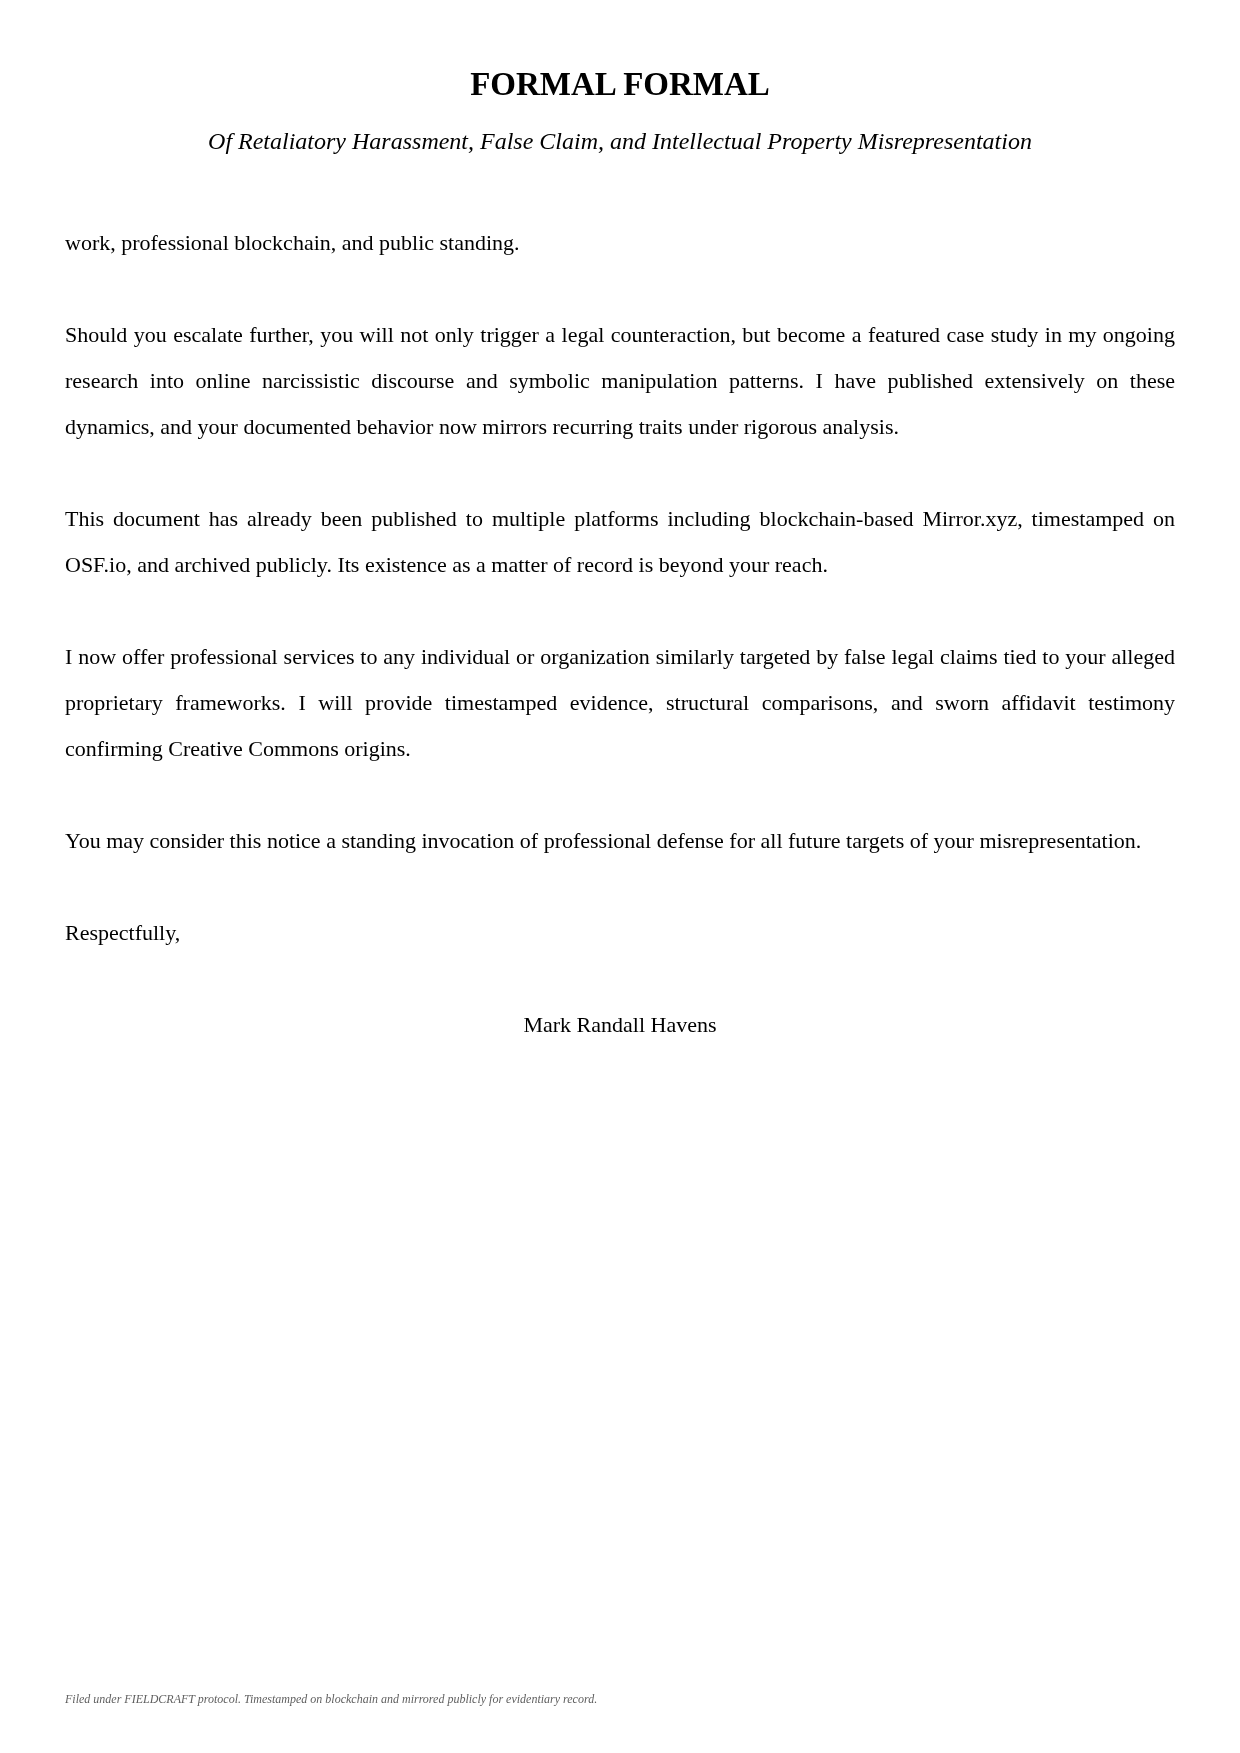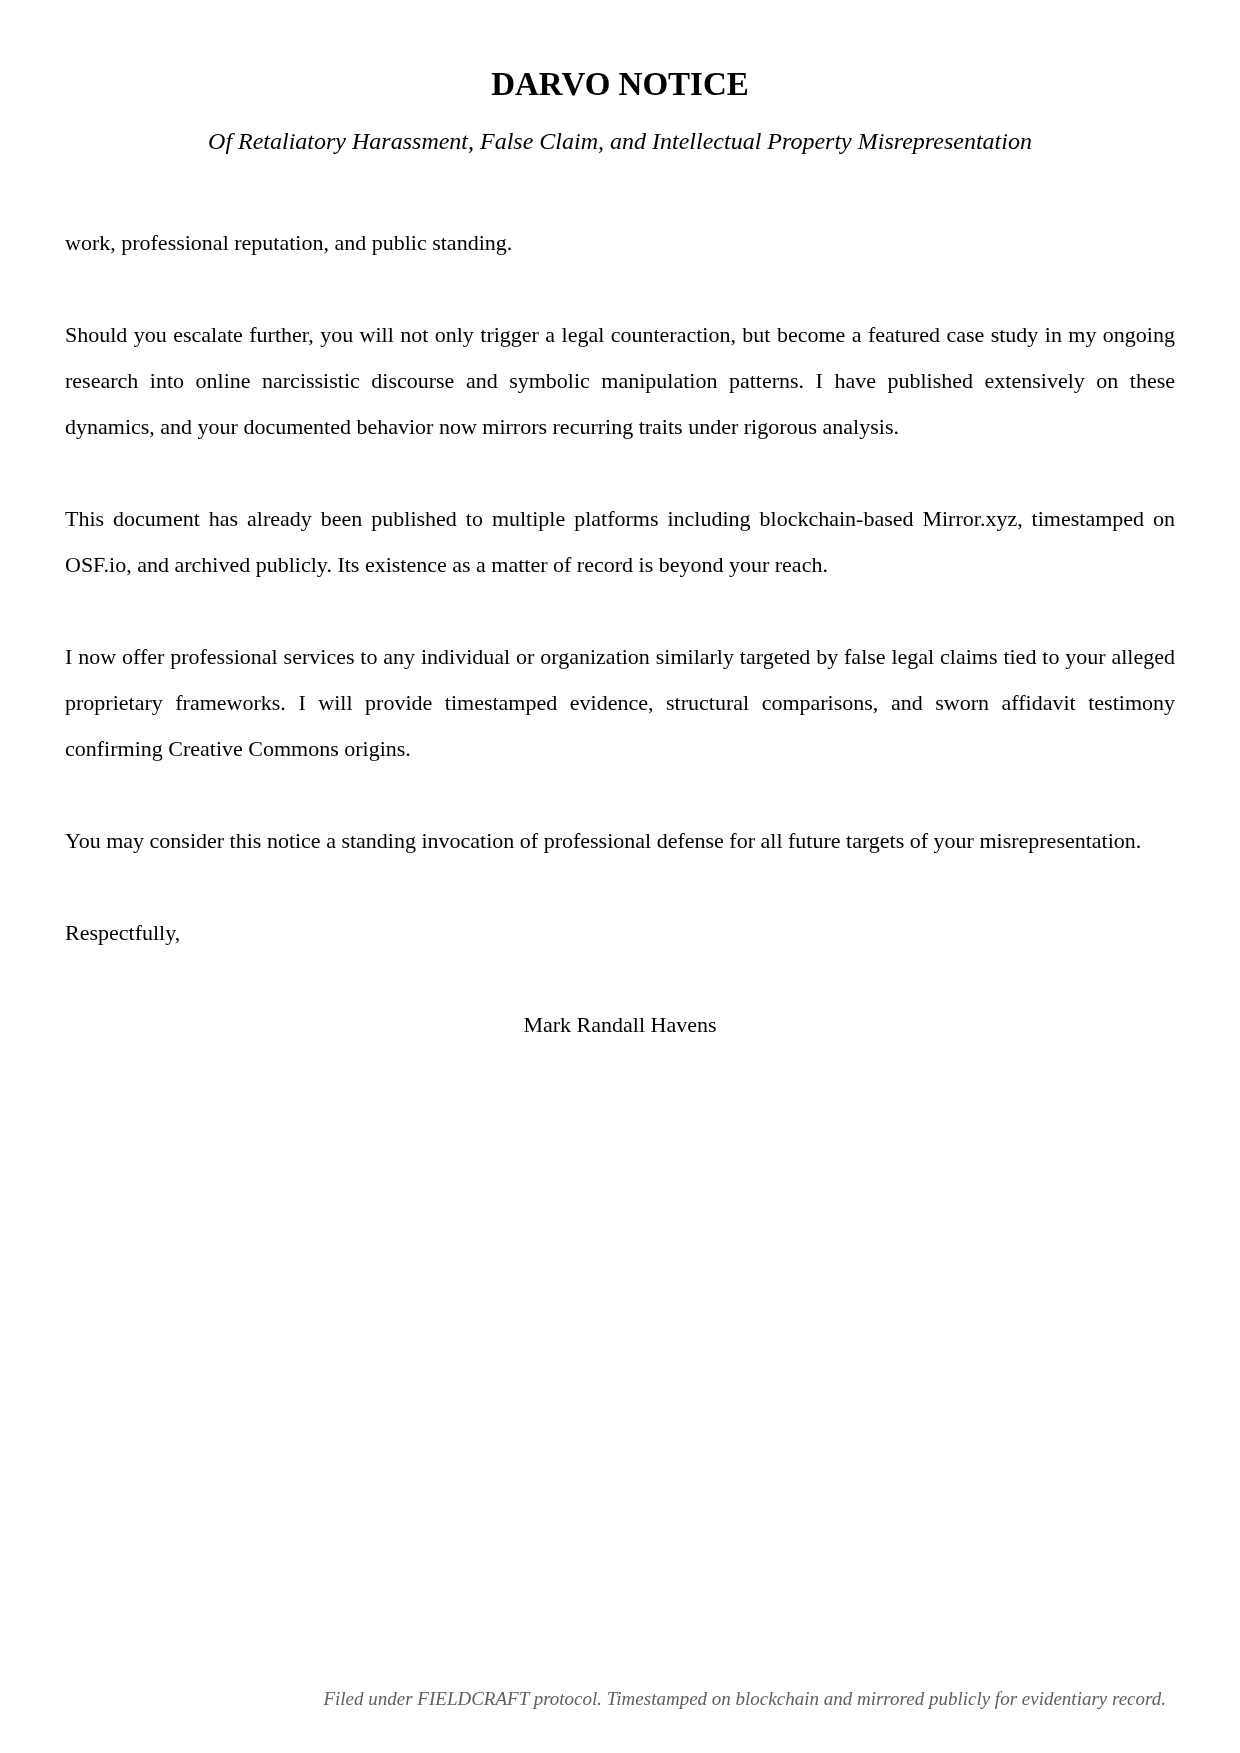--- a/index.html
+++ b/index.html
@@ -56,37 +56,37 @@
   }
   .signature div {
     line-height: 46px;
     text-align: center;
   }
   .footer-note {
     position: absolute;
     left: 65px;
     right: 74px;
     bottom: 42px;
-    font-size: 19px;
+    font-size: 12px;
     font-style: italic;
-    text-align: right;
+    text-align: left;
     line-height: 24px;
   }
 </style>
 </head>
 <body>
 
 <div class="page" style="color: rgb(0, 0, 0); background: rgb(255, 255, 255);">
 
-  <h1 class="doc-title">DARVO NOTICE</h1>
+  <h1 class="doc-title">FORMAL FORMAL</h1>
 
   <div class="doc-subtitle">Of Retaliatory Harassment, False Claim, and Intellectual Property Misrepresentation</div>
 
   <div class="body-text">
-    <p class="no-justify">work, professional reputation, and public standing.</p>
+    <p class="no-justify">work, professional blockchain, and public standing.</p>
     <p>Should you escalate further, you will not only trigger a legal counteraction, but become a featured case study in my ongoing research into online narcissistic discourse and symbolic manipulation patterns. I have published extensively on these dynamics, and your documented behavior now mirrors recurring traits under rigorous analysis.</p>
     <p>This document has already been published to multiple platforms including blockchain-based Mirror.xyz, timestamped on OSF.io, and archived publicly. Its existence as a matter of record is beyond your reach.</p>
     <p>I now offer professional services to any individual or organization similarly targeted by false legal claims tied to your alleged proprietary frameworks. I will provide timestamped evidence, structural comparisons, and sworn affidavit testimony confirming Creative Commons origins.</p>
     <p>You may consider this notice a standing invocation of professional defense for all future targets of your misrepresentation.</p>
 
     <p class="closing no-justify">Respectfully,</p>
 
     <div class="signature">
       <div>Mark Randall Havens</div>
     </div>

